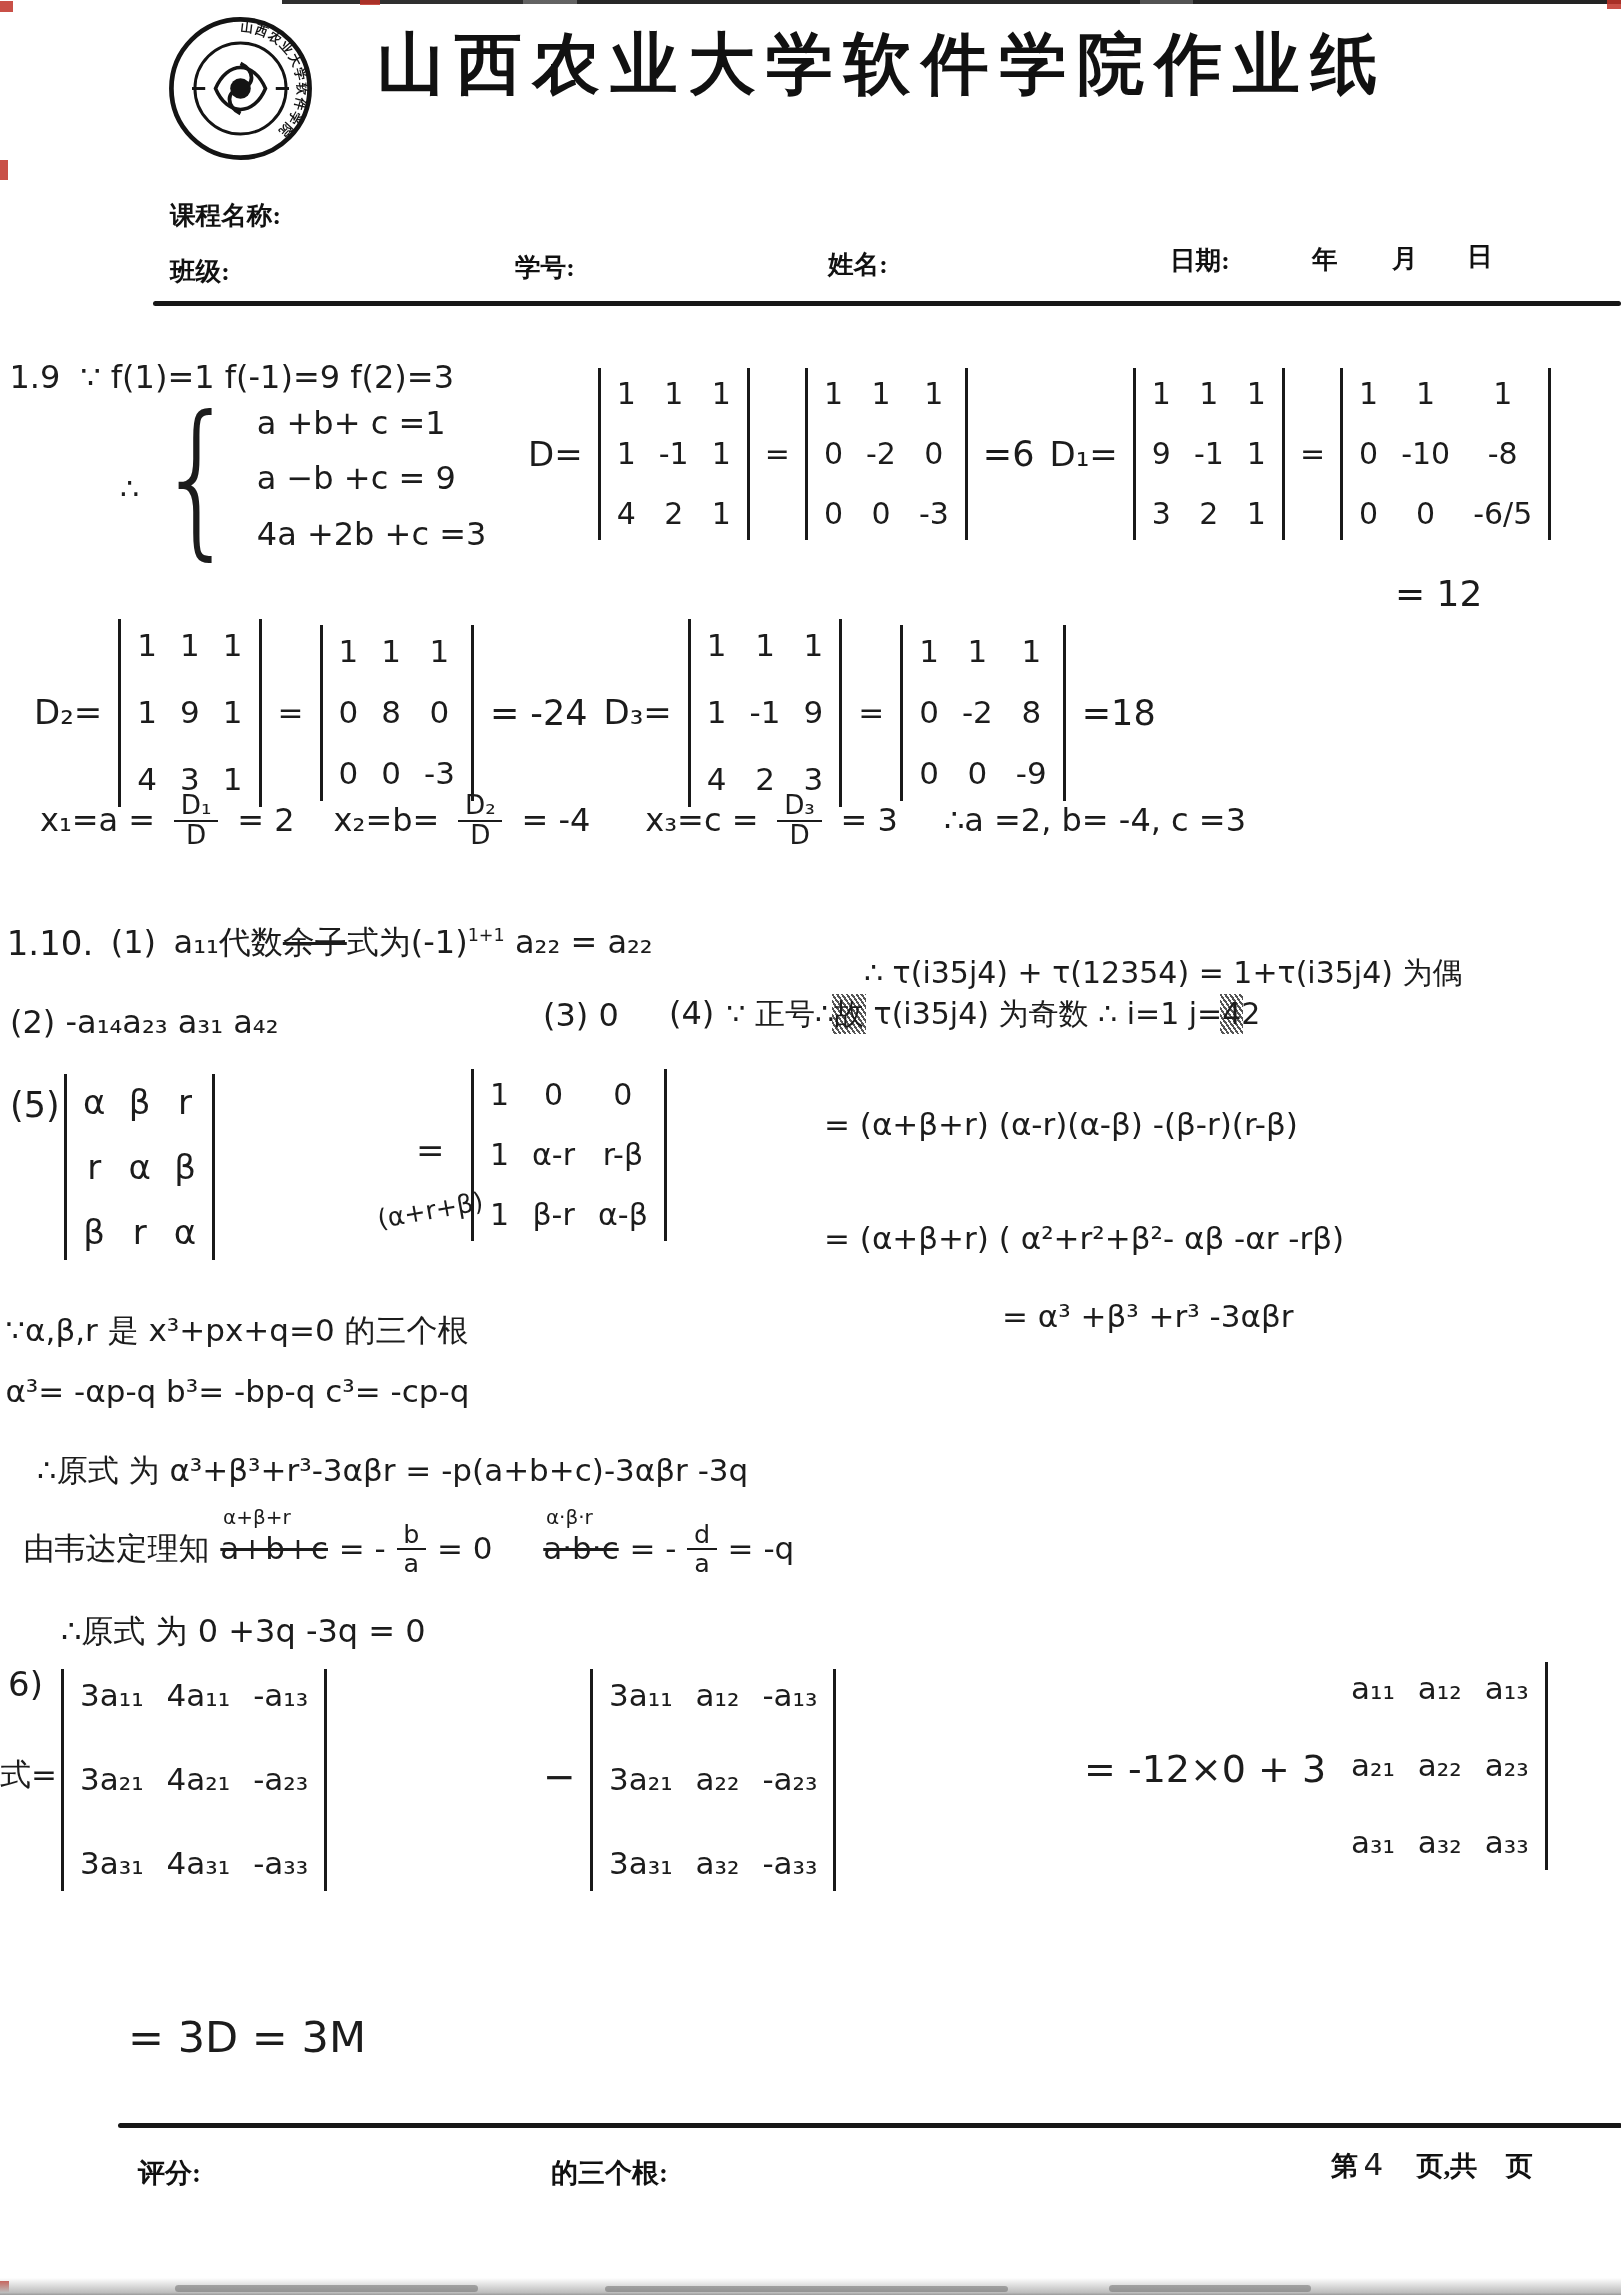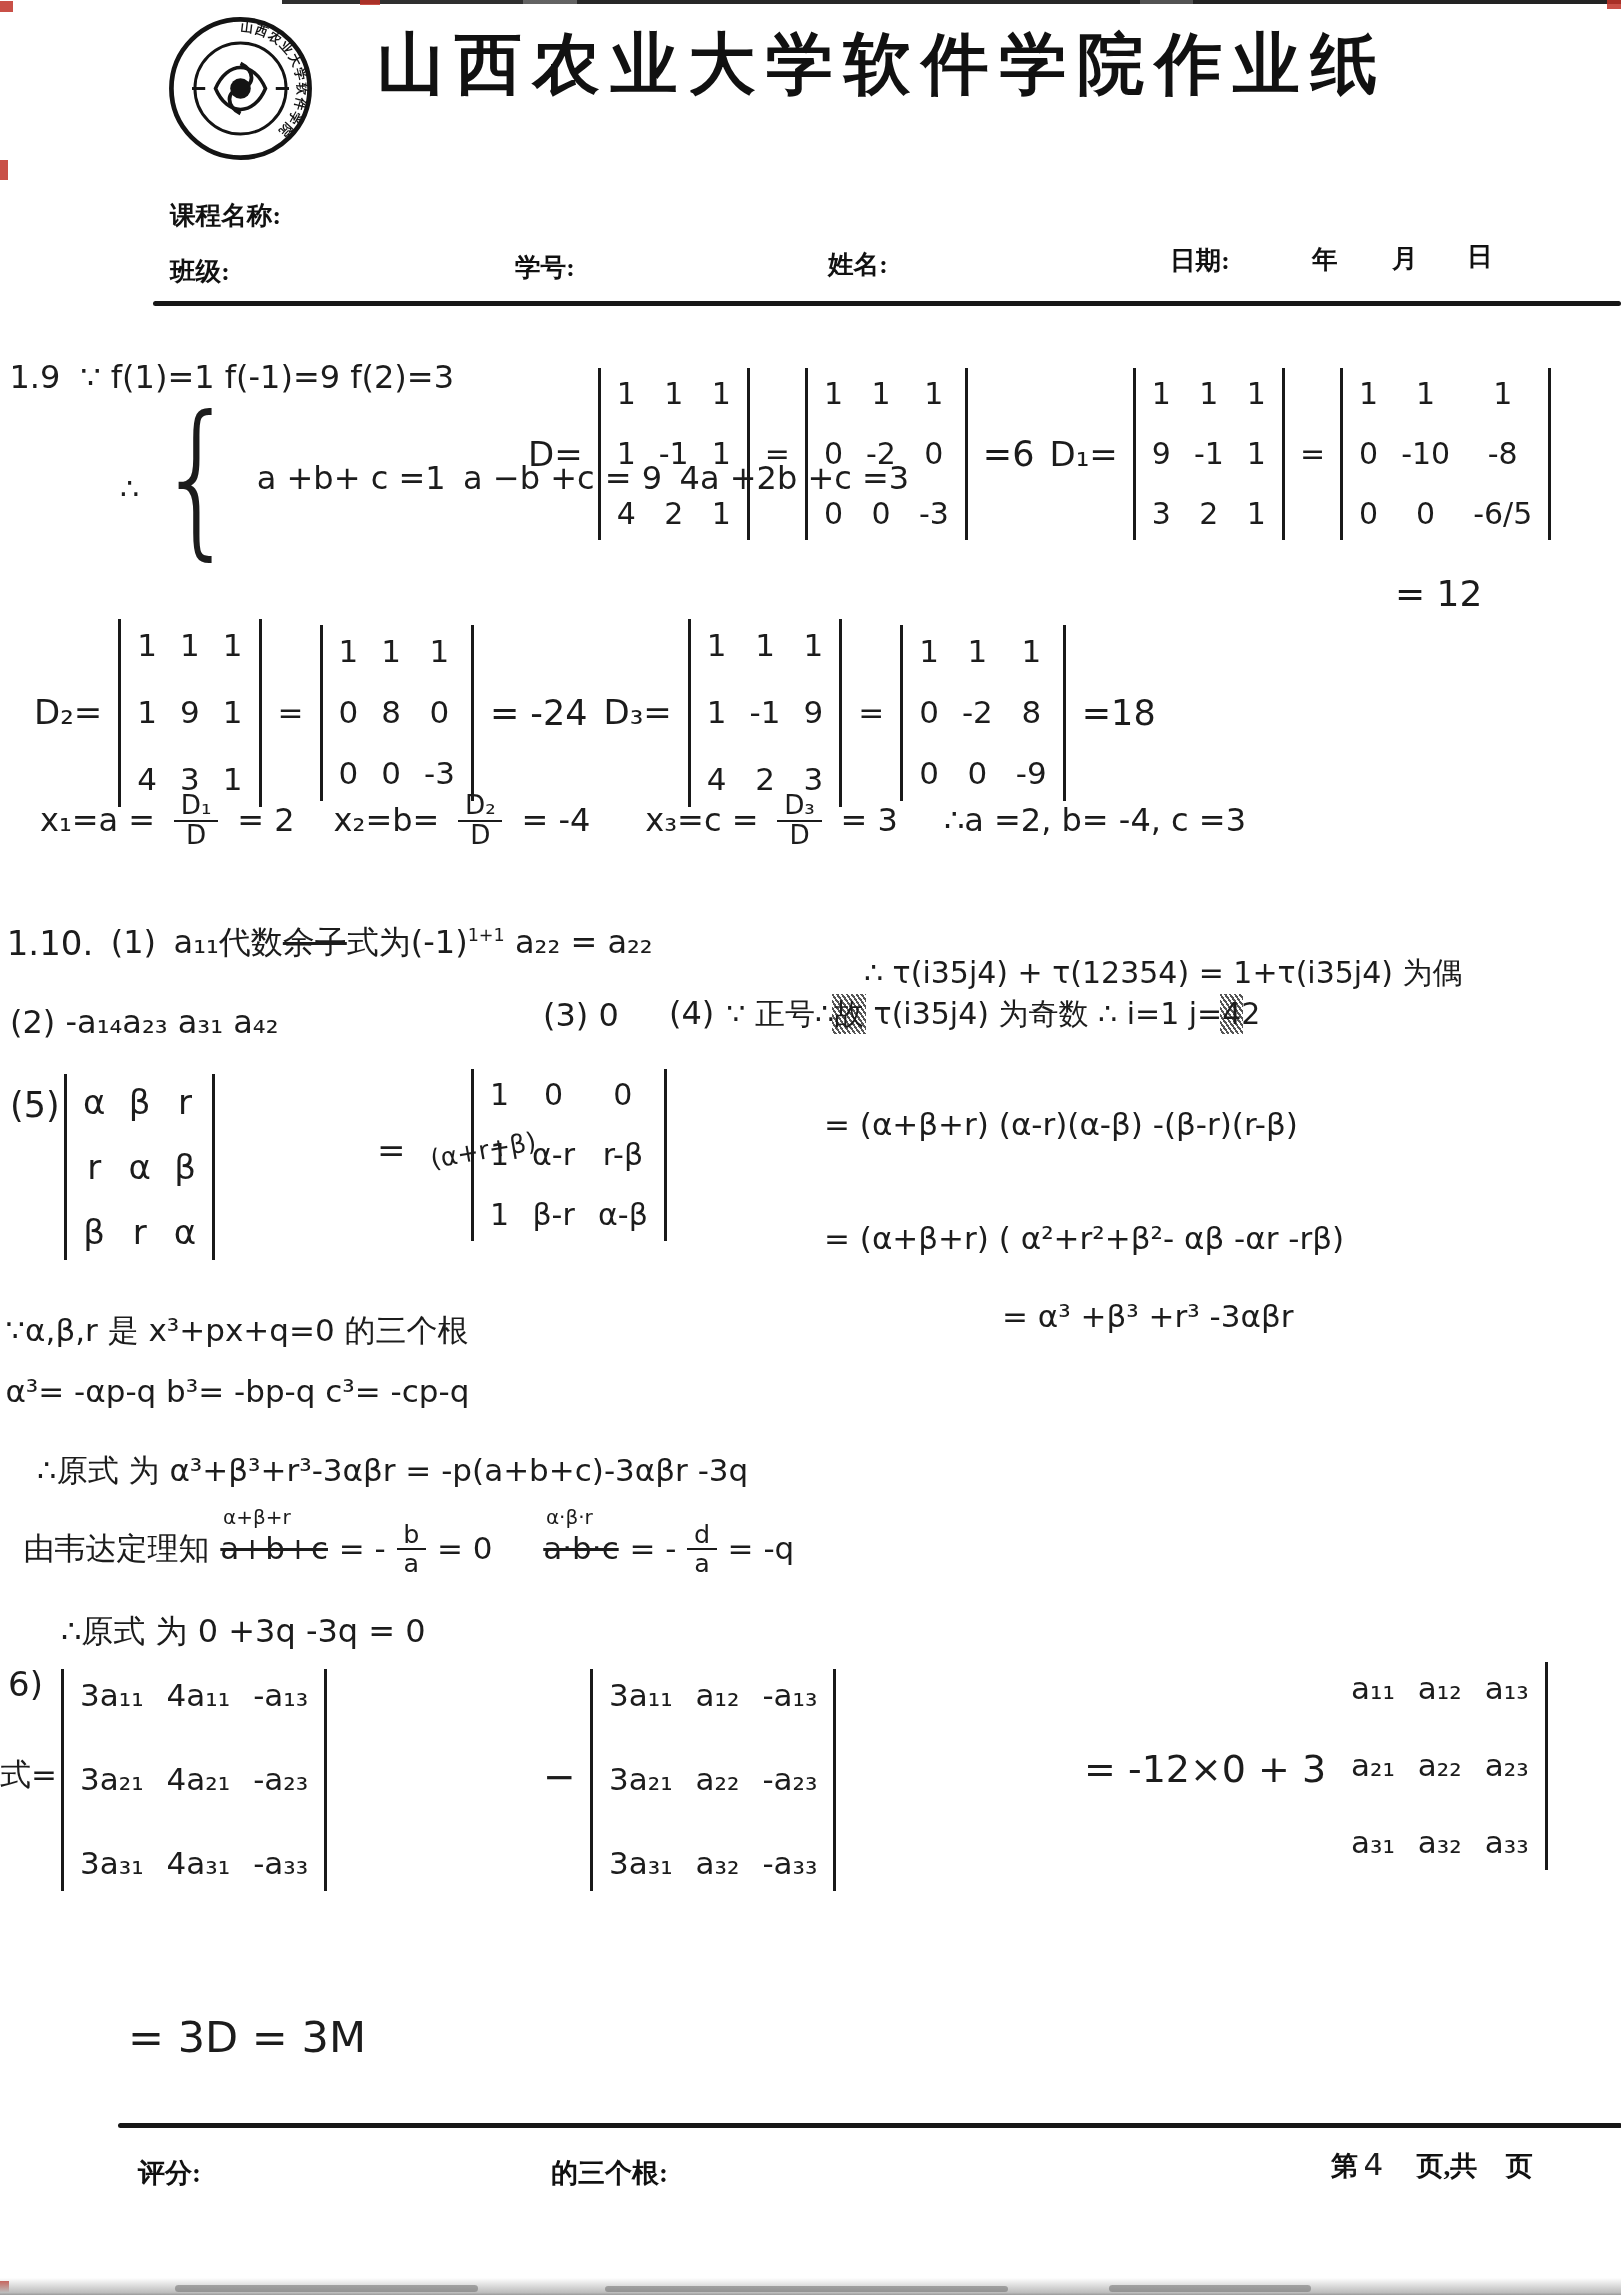--- a/index.html
+++ b/index.html
@@ -2,21 +2,21 @@
 <html style="font-size:10.8px"><head>
 <meta charset="utf-8">
 <style>
   html,body{margin:0;padding:0;background:#e8e8e8;}
   #paper{position:relative;width:1622px;height:2295px;background:#ffffff;overflow:hidden;
          font-family:"Liberation Sans",sans-serif;color:#1b1b1b;}
   .print{font-family:"Liberation Serif",serif;font-weight:700;color:#111;}
   .hw{font-family:"DejaVu Sans",sans-serif;color:#1c1c1c;line-height:1.2;white-space:nowrap;}
   .abs{position:absolute;}
   .row{display:flex;align-items:center;}
-  .col{display:flex;flex-direction:row;align-items:center;}
+  .col{display:flex;flex-direction:column;align-items:center;}
   
   .det{display:grid;column-gap:23px;align-items:center;justify-items:center;
        border-left:3.4px solid #191919;border-right:3.4px solid #191919;padding:8px 16px;}.rg36{row-gap:24px}.rg44{row-gap:30px}.rg60{row-gap:40px}.rg70{row-gap:47px}
   .frac{display:inline-flex;flex-direction:column;align-items:center;line-height:1.05;font-size:0.82em;}
   .frac .fn{border-bottom:2.7px solid #1b1b1b;padding:0 6.7px;}
   .sup{font-size:0.55em;vertical-align:super;}
   .strike{text-decoration:line-through;text-decoration-thickness:2.7px;}
   .overnote{position:relative;display:inline-block;}
   .overnote .small{position:absolute;top:-25.6px;left:2.7px;font-size:20px;white-space:nowrap;}
   .overnote .base{text-decoration:line-through;text-decoration-thickness:3.4px;}

